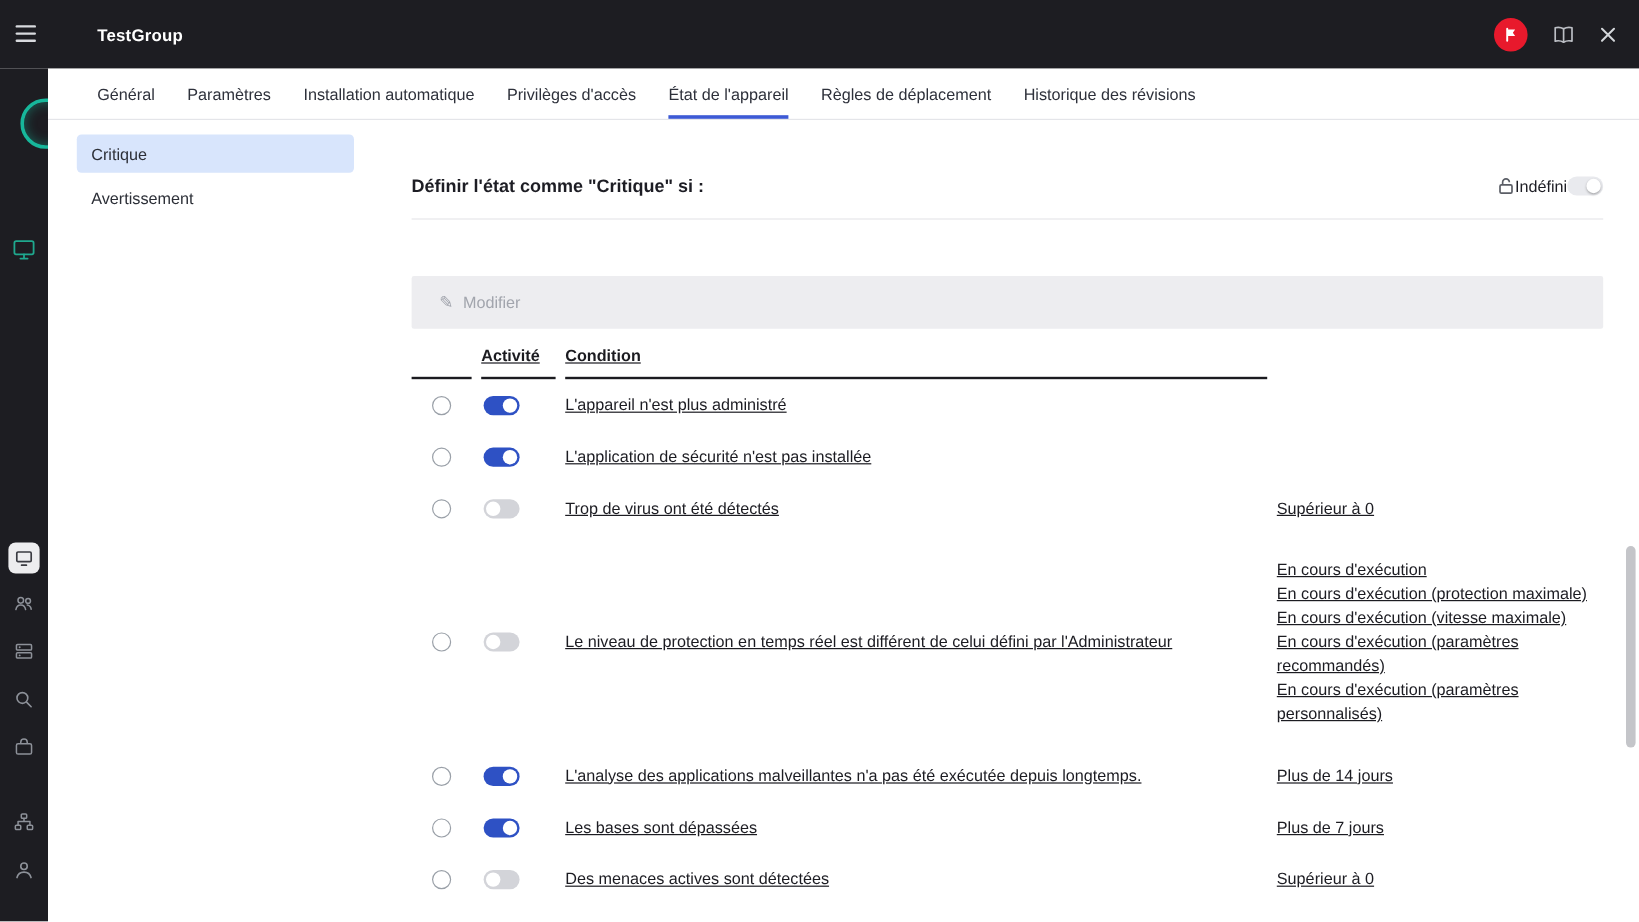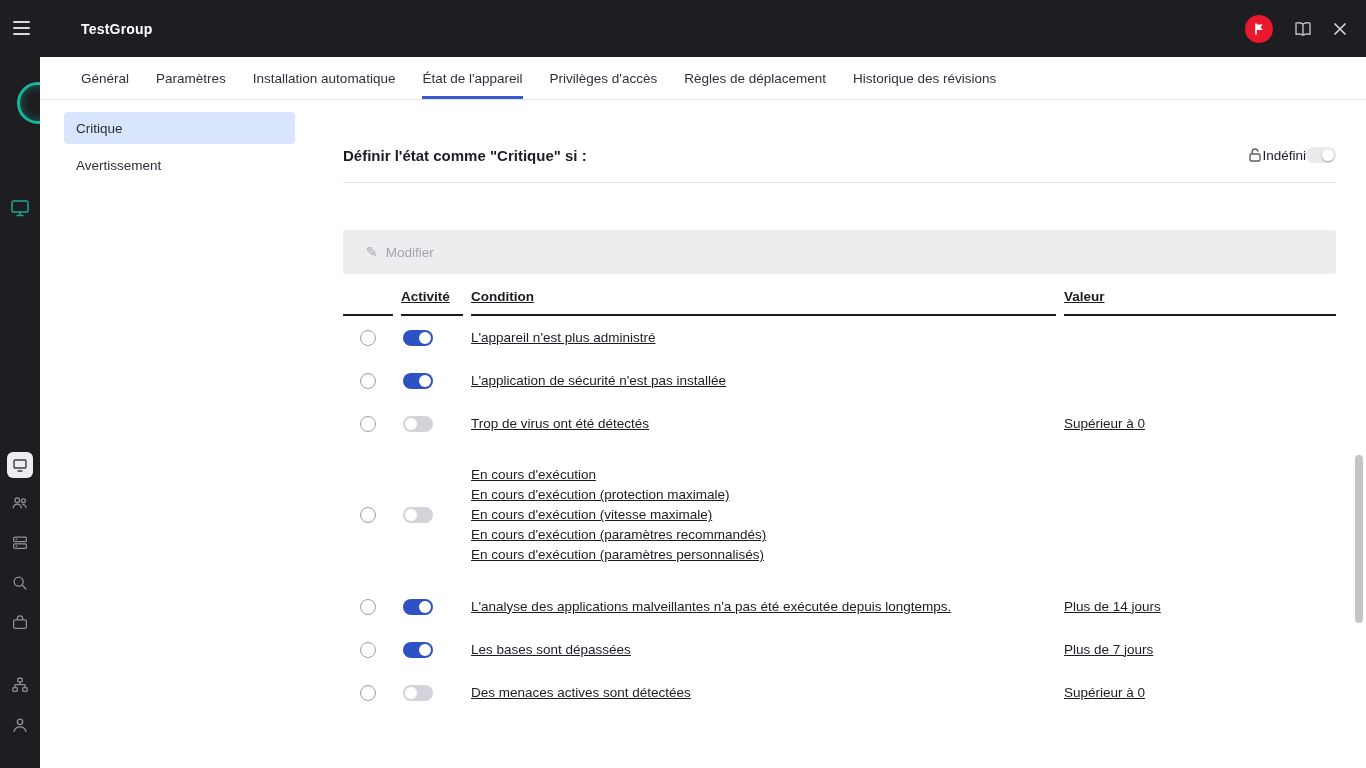--- a/index.html
+++ b/index.html
@@ -169,22 +169,22 @@
           <path d="M3.5 17c.8-3.4 3.4-5 6.5-5s5.7 1.6 6.5 5"></path>
       </svg>
     </div>
   </div>
 
   <div class="content">
     <div class="tabbar">
         <div class="tab">Général</div>
         <div class="tab">Paramètres</div>
         <div class="tab">Installation automatique</div>
+        <div class="tab">Privilèges d'accès</div>
         <div class="tab active">État de l'appareil</div>
-        <div class="tab">Privilèges d'accès</div>
         <div class="tab">Règles de déplacement</div>
         <div class="tab">Historique des révisions</div>
       </div>
 
     <div class="body">
       <div class="subnav">
           <div class="subnav-item active">Critique</div>
           <div class="subnav-item">Avertissement</div>
         </div>
 
@@ -207,21 +207,20 @@
             <span class="pencil">✎</span>
             <span>Modifier</span>
           </button>
         </div>
 
         <div class="table">
           <div class="grid-row">
             <div class="th"></div>
             <div class="th">Activité</div>
             <div class="th">Condition</div>
-            <div class="th">Valeur</div>
           </div>
           <div id="rows">
               <div class="grid-row trow">
                 <div class="cell-center">
                   <span class="radio"></span>
                 </div>
                 <div class="cell-toggle">
                   <span class="toggle on"></span>
                 </div>
                 <div class="cond">L'appareil n'est plus administré</div>
@@ -247,20 +246,21 @@
                 <div class="cond">Trop de virus ont été détectés</div>
                 <div class="val">Supérieur à 0</div>
               </div>
               <div class="grid-row trow">
                 <div class="cell-center">
                   <span class="radio"></span>
                 </div>
                 <div class="cell-toggle">
                   <span class="toggle off"></span>
                 </div>
+                <div class="cond">Le niveau de protection en temps réel est différent de celui défini par l'Administrateur</div>
                 <div class="val multi">En cours d'exécution
 En cours d'exécution (protection maximale)
 En cours d'exécution (vitesse maximale)
 En cours d'exécution (paramètres recommandés)
 En cours d'exécution (paramètres personnalisés)</div>
               </div>
               <div class="grid-row trow">
                 <div class="cell-center">
                   <span class="radio"></span>
                 </div>

